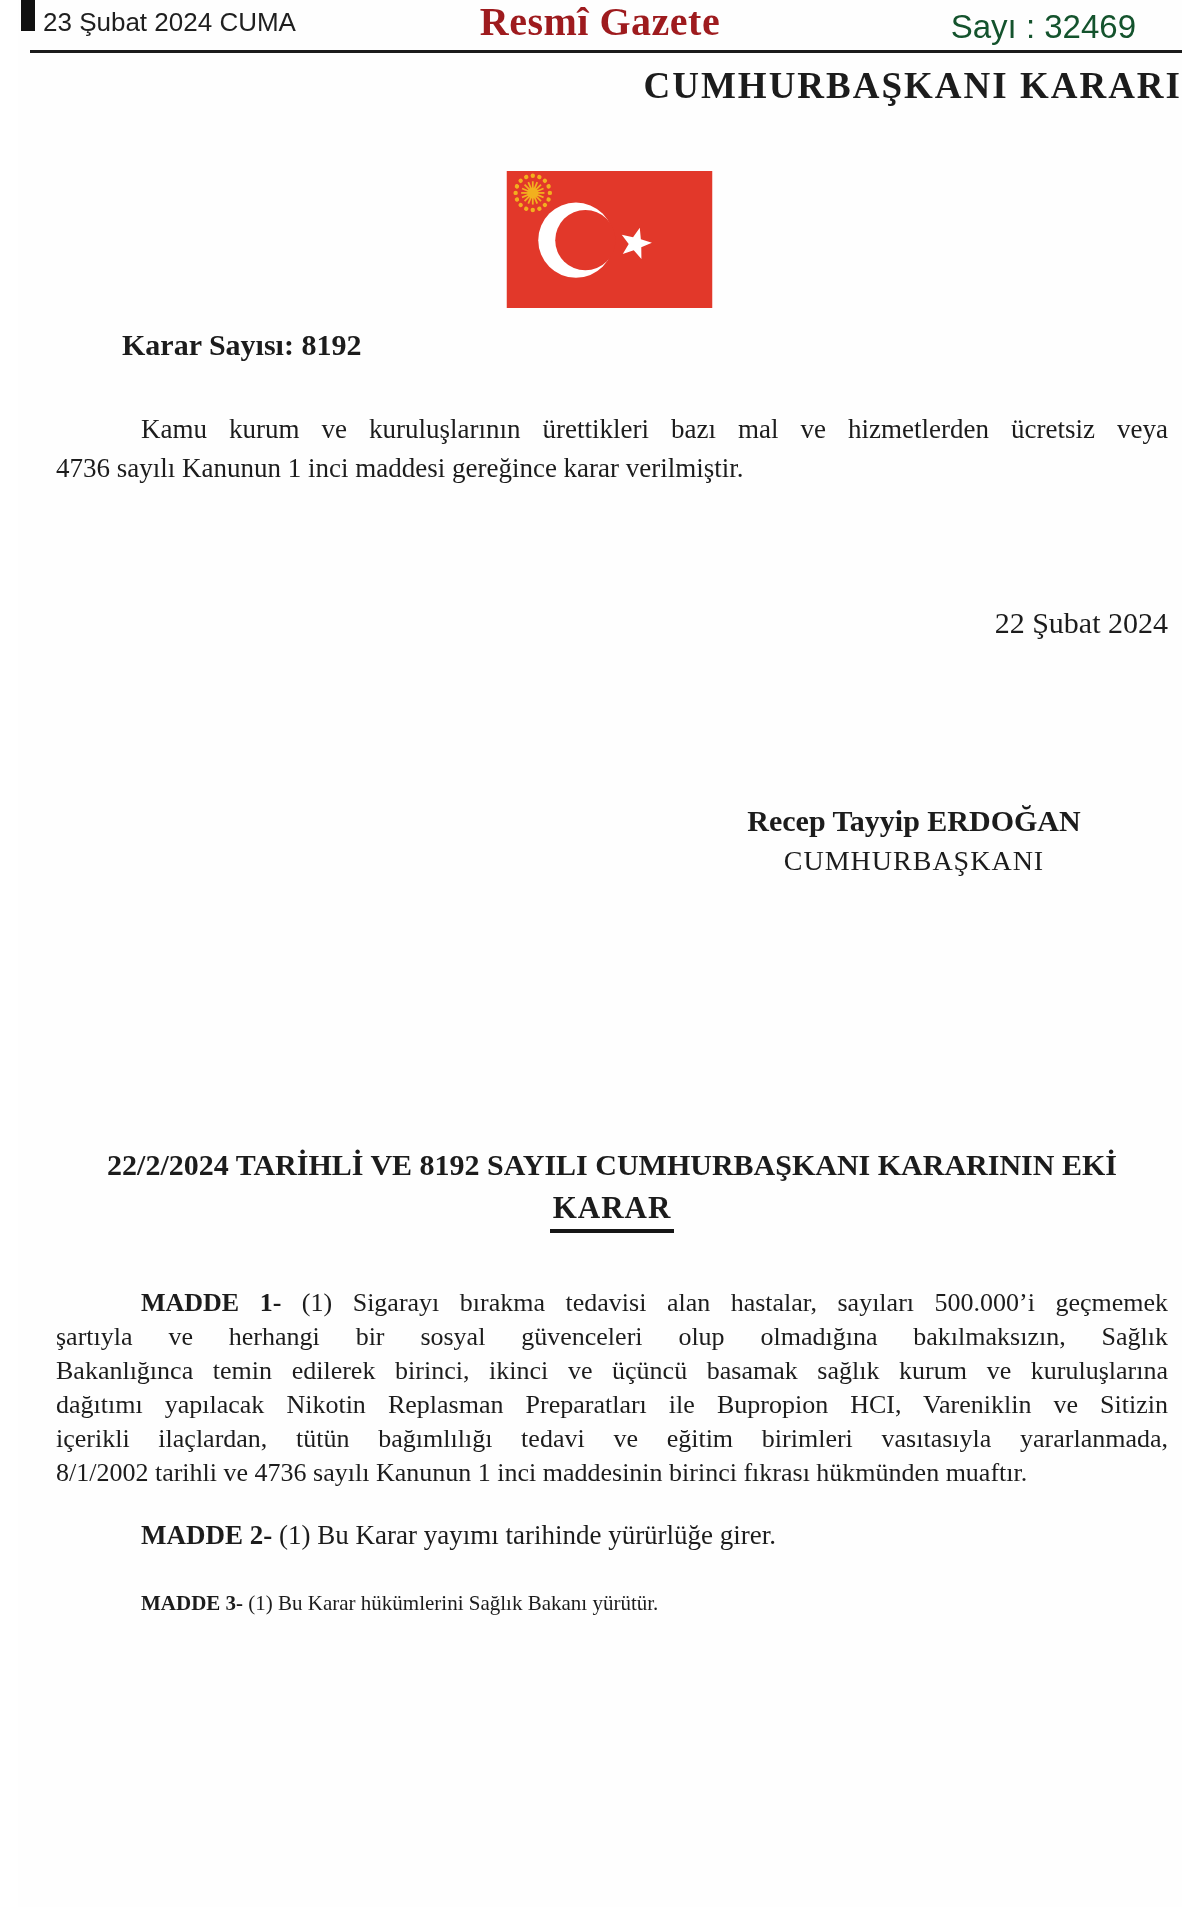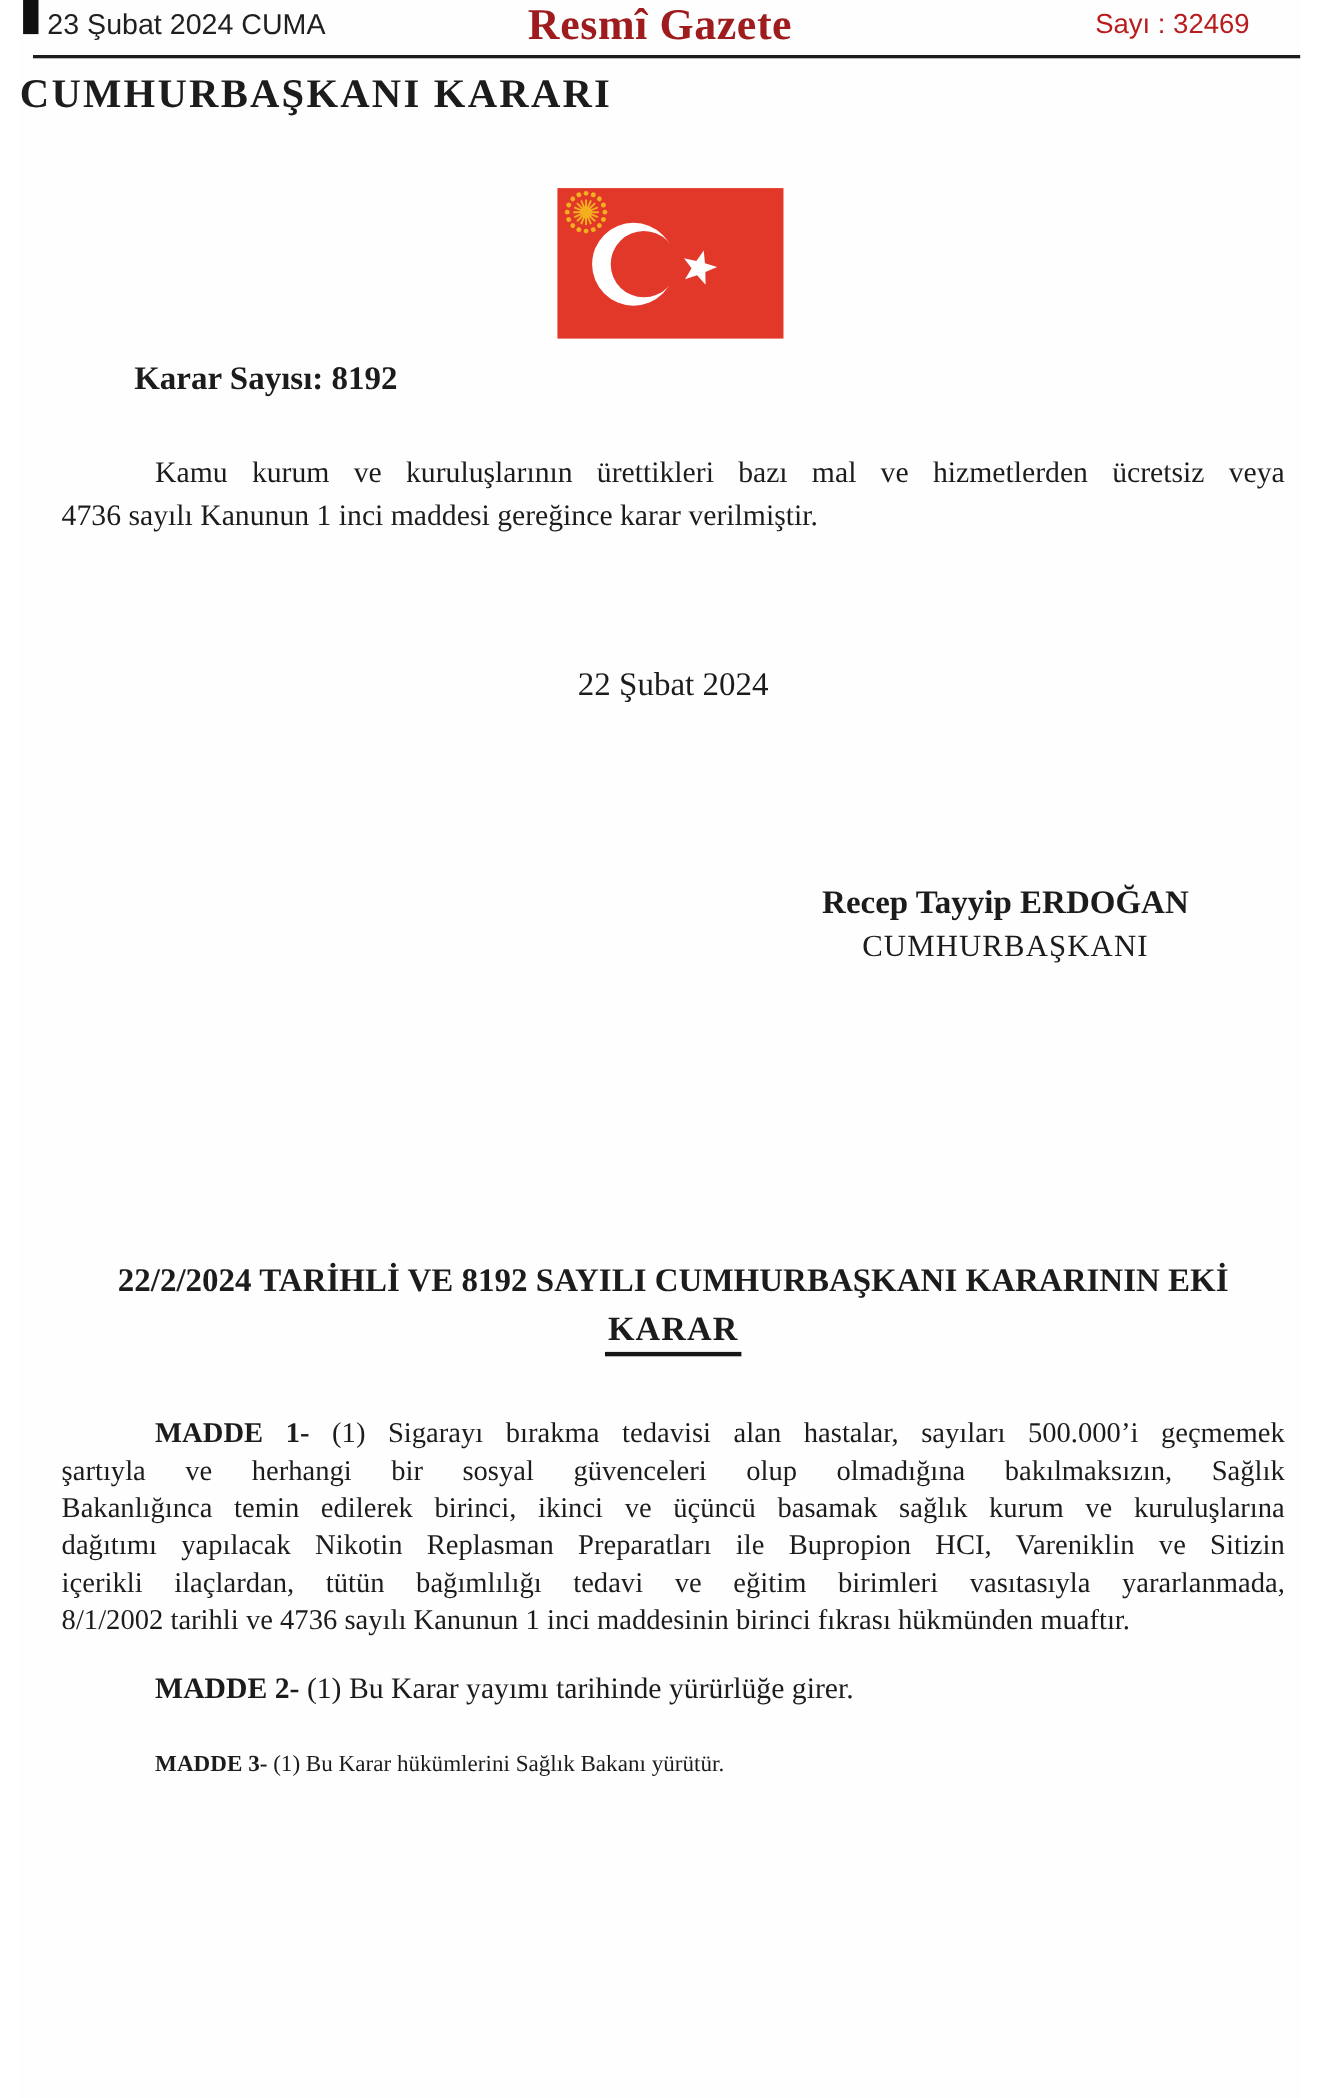--- a/index.html
+++ b/index.html
@@ -20,38 +20,38 @@
     font-size:26px;color:#1f1f1f;
   }
   .hdr-title{
     position:absolute;left:0;right:0;top:-2px;
     text-align:center;font-weight:bold;font-size:40px;
     letter-spacing:0.5px;
   }
   .hdr-issue{
     position:absolute;right:46px;top:8px;
     font-family:"Liberation Sans","DejaVu Sans",sans-serif;
-    font-size:25px;color:#b91c1c;
+    font-size:33px;color:#14532d;
   }
   .hdr-rule{position:absolute;left:12px;top:50px;width:1155px;height:3px;background:#1c1c1c;}
   
   .doc-title{
     position:absolute;left:0;right:0;top:64px;
-    text-align:left;font-weight:bold;font-size:37px;letter-spacing:2px;
+    text-align:right;font-weight:bold;font-size:37px;letter-spacing:2px;
   }
   
   .flag{position:absolute;left:488px;top:171px;width:207px;height:137px;display:block;}
   
   .karar-no{position:absolute;left:104px;top:328px;font-weight:bold;font-size:30px;}
   .col{position:absolute;left:38px;width:1112px;}
   .para1{top:394px;font-size:27px;line-height:39px;}
   .line{min-height:1em;}
   .j{text-align:justify;text-align-last:justify;}
   .ind{text-indent:85px;margin-top:16px;}
-  .date22{top:606px;text-align:center;font-size:30px;}
+  .date22{top:606px;text-align:right;font-size:30px;}
   .sig{position:absolute;left:640px;top:798px;width:512px;text-align:center;}
   .sig-name{font-weight:bold;font-size:30px;line-height:46px;}
   .sig-role{font-size:28px;letter-spacing:1px;line-height:34px;}
   .annex-h1{top:1148px;text-align:center;font-weight:bold;font-size:30px;}
   .annex-h2{top:1190px;text-align:center;}
   .annex-h2 span{
     display:inline-block;font-weight:bold;font-size:31px;letter-spacing:1px;
     border-bottom:4px solid #161616;padding:0 3px 3px 3px;
   }
   .madde1{top:1270px;font-size:26px;line-height:34px;}

